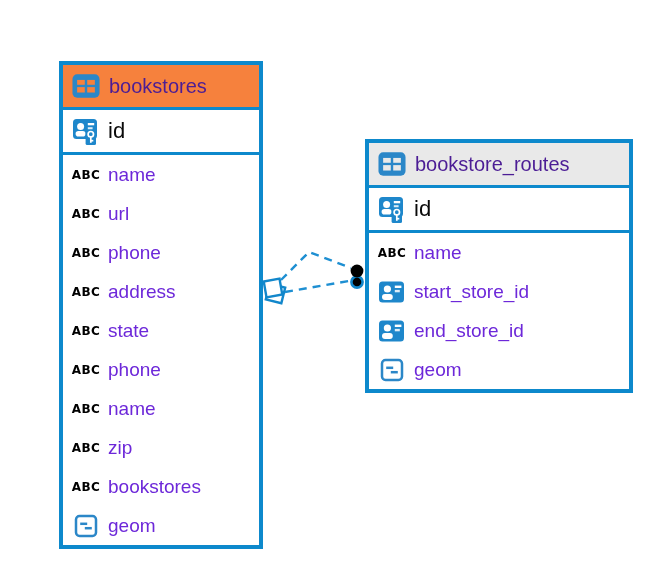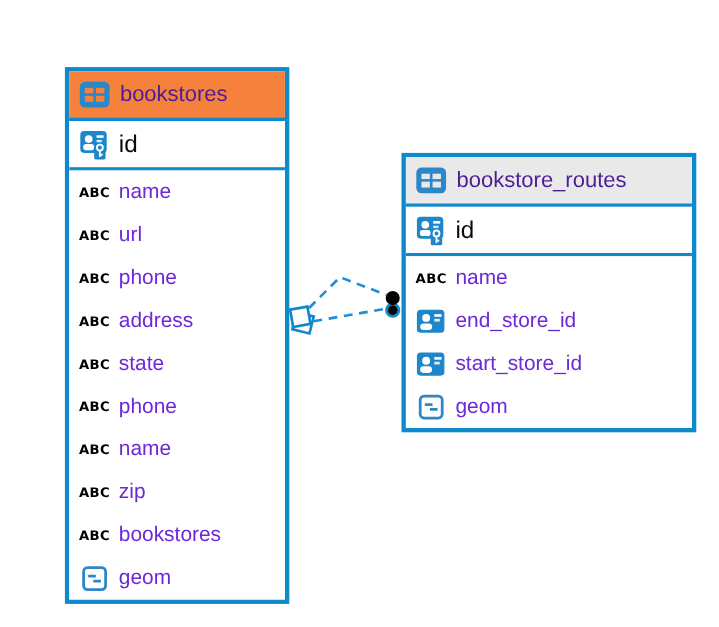--- a/index.html
+++ b/index.html
@@ -207,33 +207,33 @@
     <div class="col-row">
       <span class="icon-box">
         <svg width="28" height="24" viewBox="0 0 28 24">
           <rect x="1" y="1.5" width="25" height="21" rx="3.5" fill="#1e87cb"></rect>
           <circle cx="9.4" cy="9" r="3.6" fill="#ffffff"></circle>
           <rect x="4" y="14" width="10.8" height="6" rx="3" fill="#ffffff"></rect>
           <rect x="16.8" y="5.6" width="6.6" height="2.4" fill="#ffffff"></rect>
           <rect x="16.8" y="9.9" width="5" height="2.4" fill="#ffffff" opacity="0.85"></rect>
         </svg>
       </span>
-      <span class="col-label">end_store_id</span>
+      <span class="col-label">start_store_id</span>
     </div>
     <div class="col-row">
       <span class="icon-box">
         <svg width="28" height="24" viewBox="0 0 28 24">
           <rect x="1" y="1.5" width="25" height="21" rx="3.5" fill="#1e87cb"></rect>
           <circle cx="9.4" cy="9" r="3.6" fill="#ffffff"></circle>
           <rect x="4" y="14" width="10.8" height="6" rx="3" fill="#ffffff"></rect>
           <rect x="16.8" y="5.6" width="6.6" height="2.4" fill="#ffffff"></rect>
           <rect x="16.8" y="9.9" width="5" height="2.4" fill="#ffffff" opacity="0.85"></rect>
         </svg>
       </span>
-      <span class="col-label">start_store_id</span>
+      <span class="col-label">end_store_id</span>
     </div>
     <div class="col-row">
       <span class="icon-box">
         <svg width="24" height="24" viewBox="0 0 24 24">
           <rect x="2" y="2" width="20" height="20" rx="3.5" fill="none" stroke="#2b87c8" stroke-width="2.5"></rect>
           <line x1="6.2" y1="9.8" x2="13.2" y2="9.8" stroke="#2b87c8" stroke-width="2.5"></line>
           <line x1="10.8" y1="14.2" x2="17.8" y2="14.2" stroke="#2b87c8" stroke-width="2.5"></line>
         </svg>
       </span>
       <span class="col-label">geom</span>

